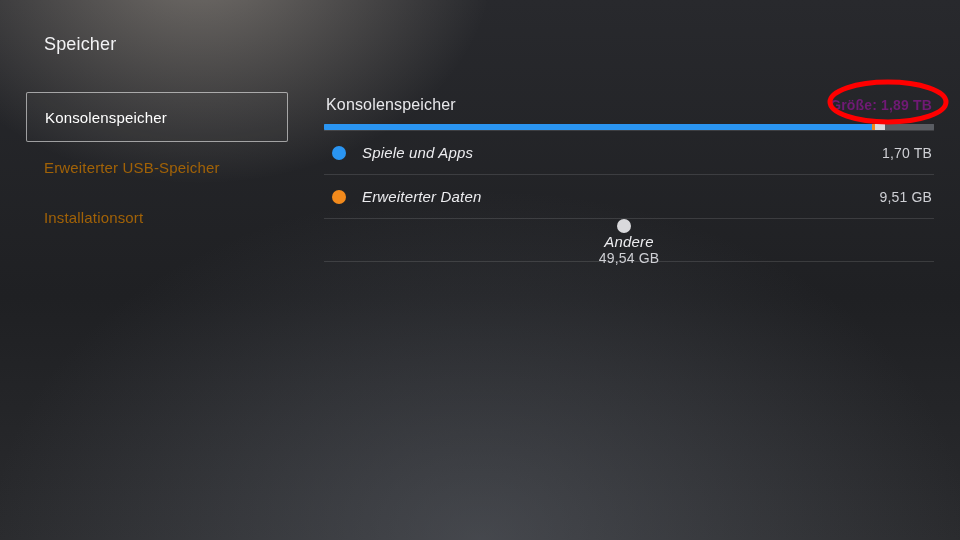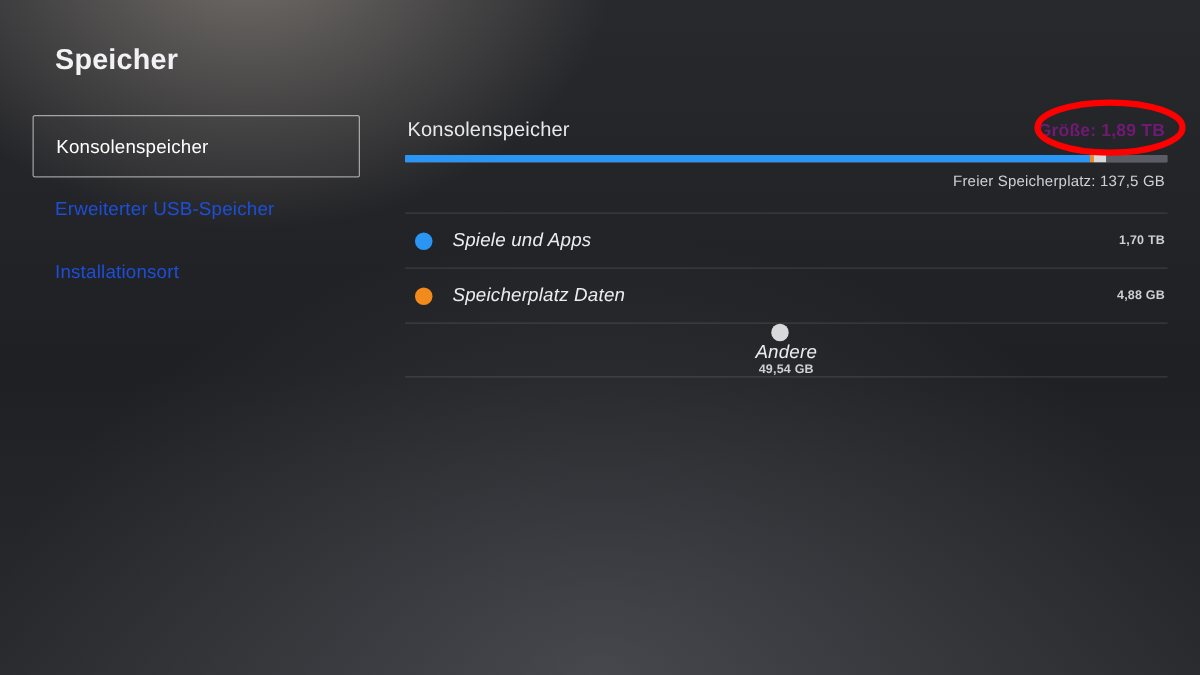--- a/index.html
+++ b/index.html
@@ -12,39 +12,39 @@
       linear-gradient(180deg, #28292d 0%, #1f2023 55%, #2a2b2e 100%);
     color: #e7e7ea;
     position: relative;
     letter-spacing: 0.01em;
   }
 
   .page-title {
     position: absolute;
     top: 34px;
     left: 44px;
-    font-size: 23px;
-    font-weight: 700;
+    font-size: 18px;
+    font-weight: 400;
     color: #f2f2f4;
   }
 
   .sidebar {
     position: absolute;
     top: 92px;
     left: 26px;
     width: 262px;
   }
   .sidebar-item {
     height: 50px;
     display: flex;
     align-items: center;
     padding: 0 18px;
     font-size: 15px;
     font-weight: 300;
-    color: #1d4ed8;
+    color: #a16207;
     cursor: pointer;
   }
   .sidebar-item.selected {
     border: 1px solid rgba(255,255,255,0.55);
     border-radius: 2px;
     background: rgba(255,255,255,0.02);
     color: #ffffff;
   }
 
   .main {
@@ -89,21 +89,21 @@
     padding: 0 2px;
     cursor: pointer;
   }
   .cat-row:last-child { border-bottom: 1px solid rgba(255,255,255,0.12); flex-direction: column; }
   .dot {
     width: 14px; height: 14px; border-radius: 50%;
     margin-right: 16px; margin-left: 6px;
     flex-shrink: 0;
   }
   .cat-label { flex: 1; font-size: 15px; font-weight: 300; color: #ececef; font-style: italic; }
-  .cat-size  { font-size: 10px; font-weight: 700; color: #cfd0d5; }
+  .cat-size  { font-size: 14px; font-weight: 400; color: #cfd0d5; }
 
   
   .annot {
     position: absolute;
     top: 78px;
     right: 8px;
     width: 128px;
     height: 48px;
     pointer-events: none;
   }
@@ -135,33 +135,30 @@
   </div>
 
   <div class="capacity-bar">
     <div class="seg" style="width:89.9%;background:#2a95f2;"></div>
     <div class="seg" style="width:0%;background:#7a1de0;"></div>
     <div class="seg" style="width:0.5%;background:#f28a1c;"></div>
     <div class="seg" style="width:1.5%;background:#d9d9dc;"></div>
     <div class="seg" style="width:8.1%;background:#5a5d63;"></div>
   </div>
 
-  <div class="free-line">
-    <span>Freier Speicherplatz: </span><span>137,5 GB</span>
-  </div>
 
   <div class="cat-row">
     <span class="dot" style="background:#2a95f2;"></span>
     <span class="cat-label">Spiele und Apps</span>
     <span class="cat-size">1,70 TB</span>
   </div>
   <div class="cat-row">
     <span class="dot" style="background:#f28a1c;"></span>
-    <span class="cat-label">Speicherplatz Daten</span>
-    <span class="cat-size">4,88 GB</span>
+    <span class="cat-label">Erweiterter Daten</span>
+    <span class="cat-size">9,51 GB</span>
   </div>
   <div class="cat-row">
     <span class="dot" style="background:#d9d9dc;"></span>
     <span class="cat-label">Andere</span>
     <span class="cat-size">49,54 GB</span>
   </div>
 
 </main>
 
 <svg class="annot" viewBox="0 0 128 48">

